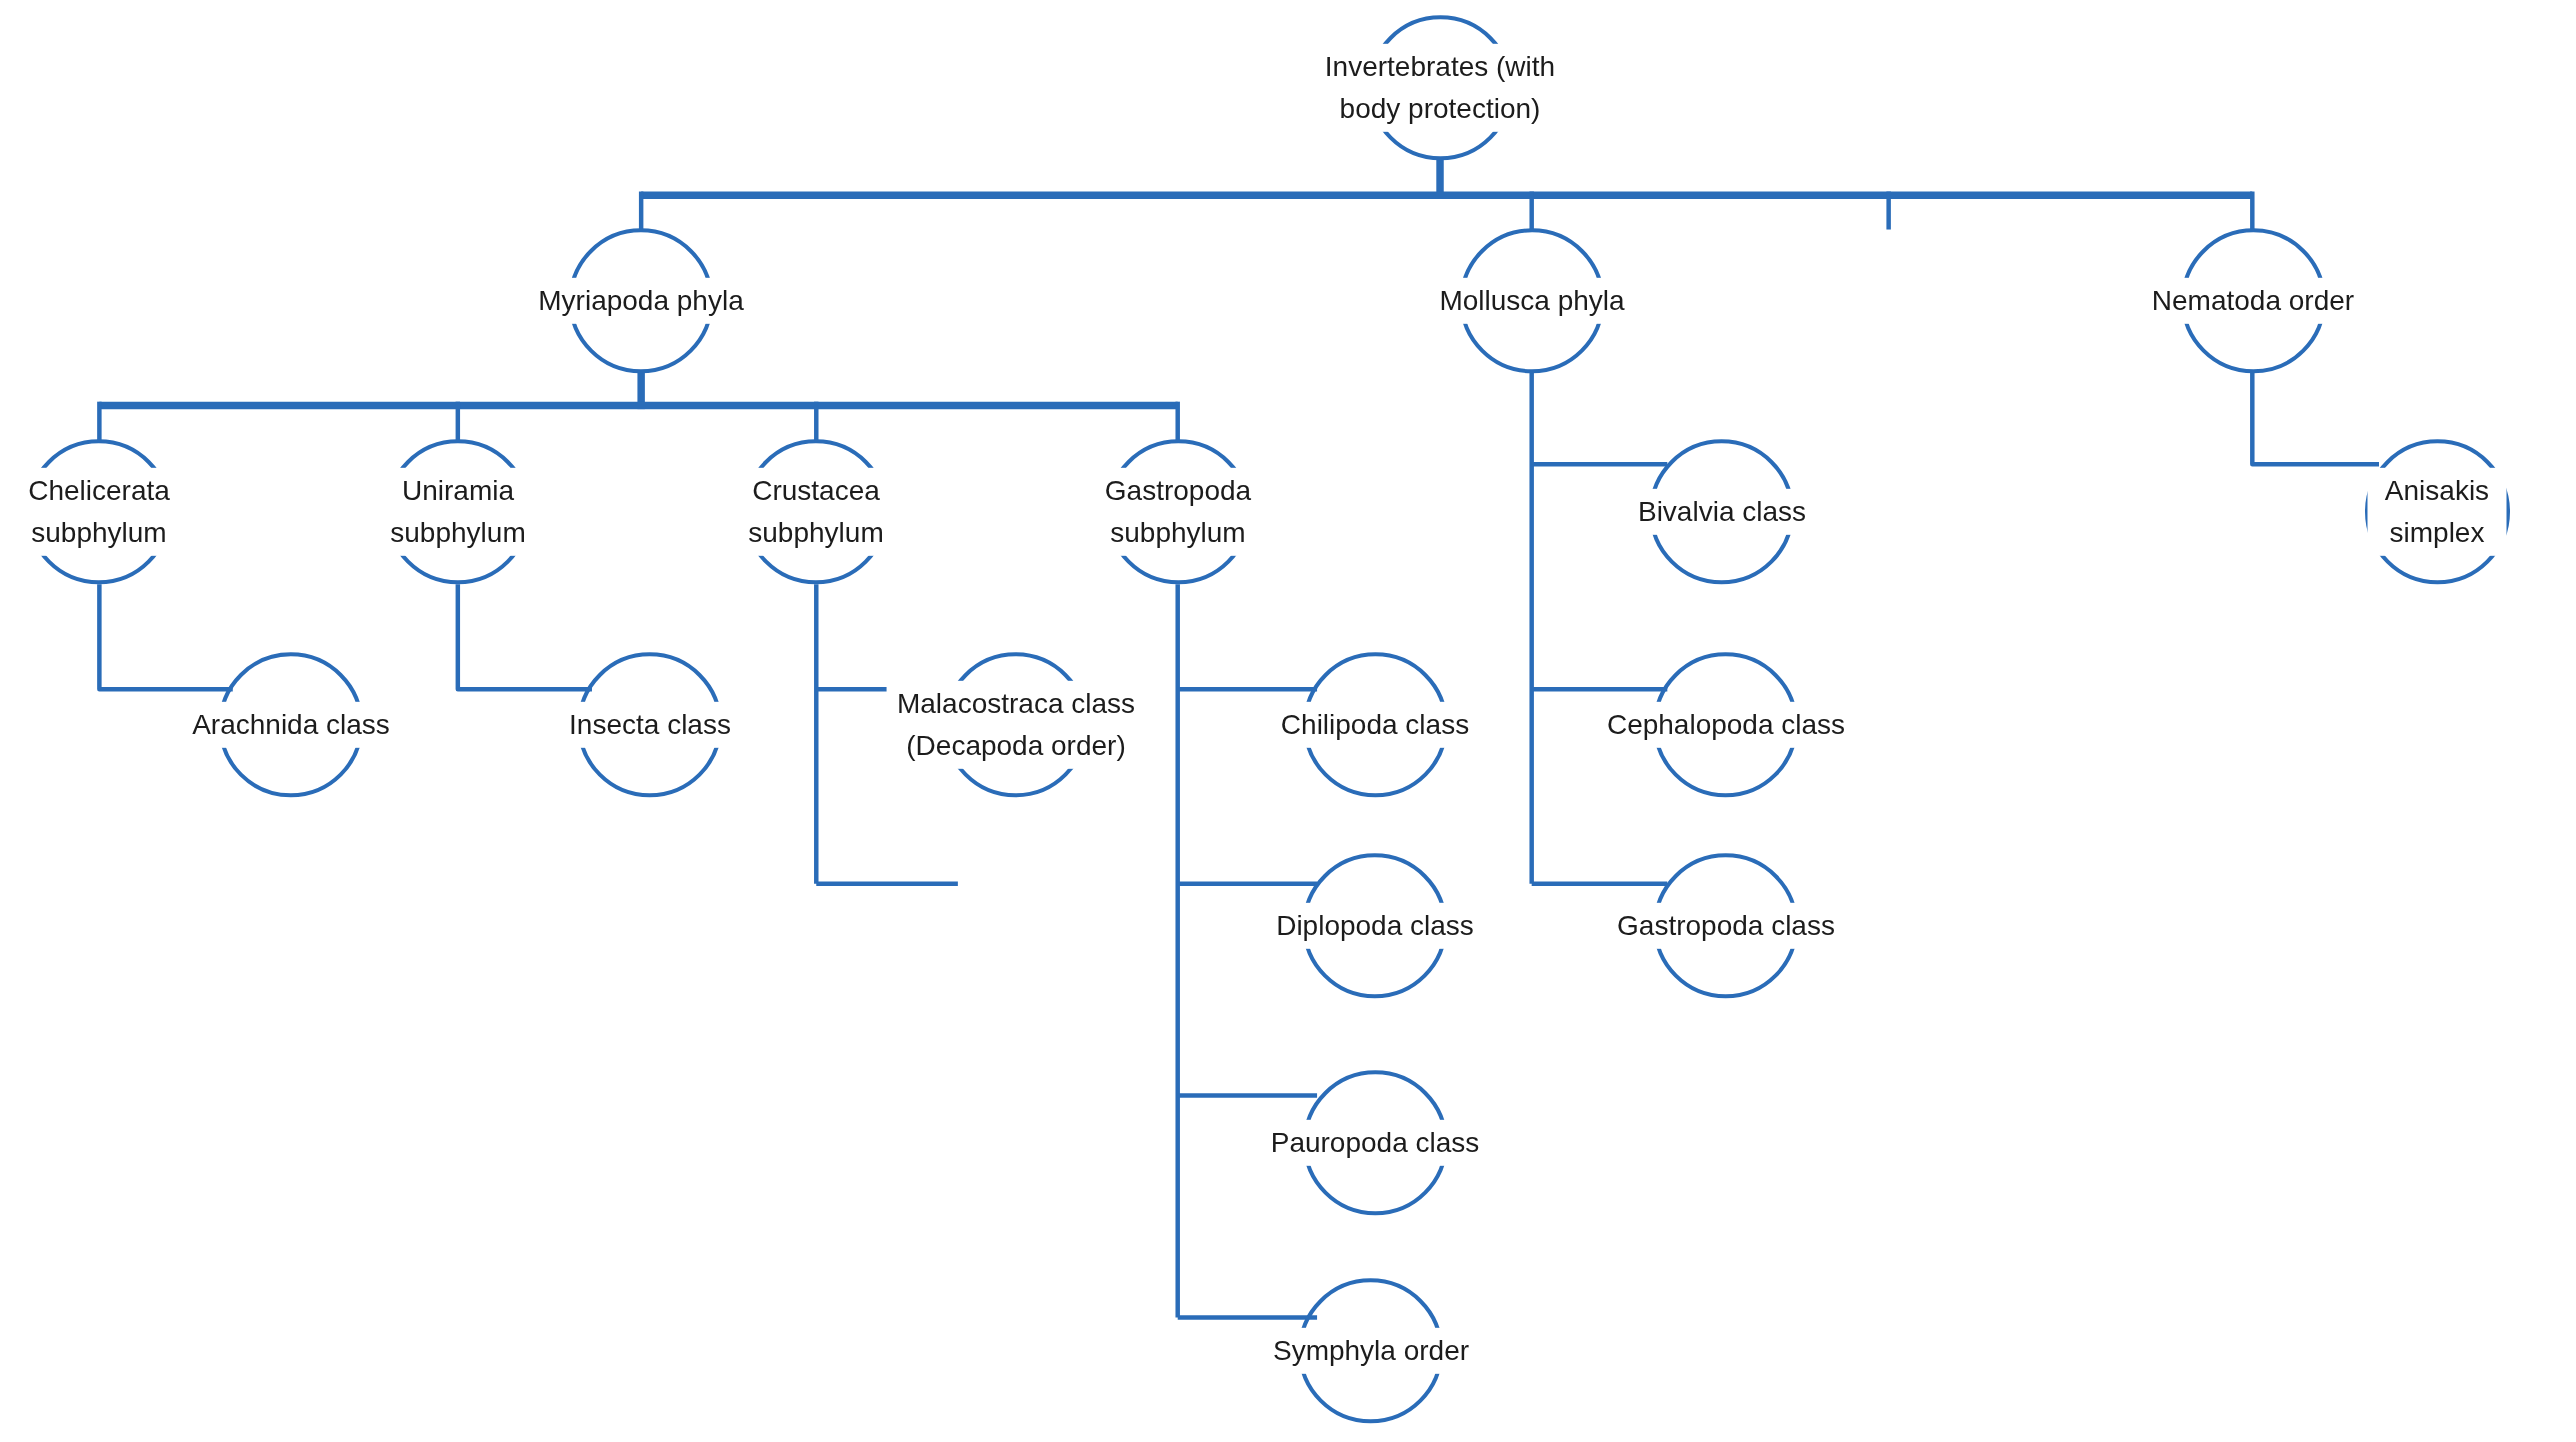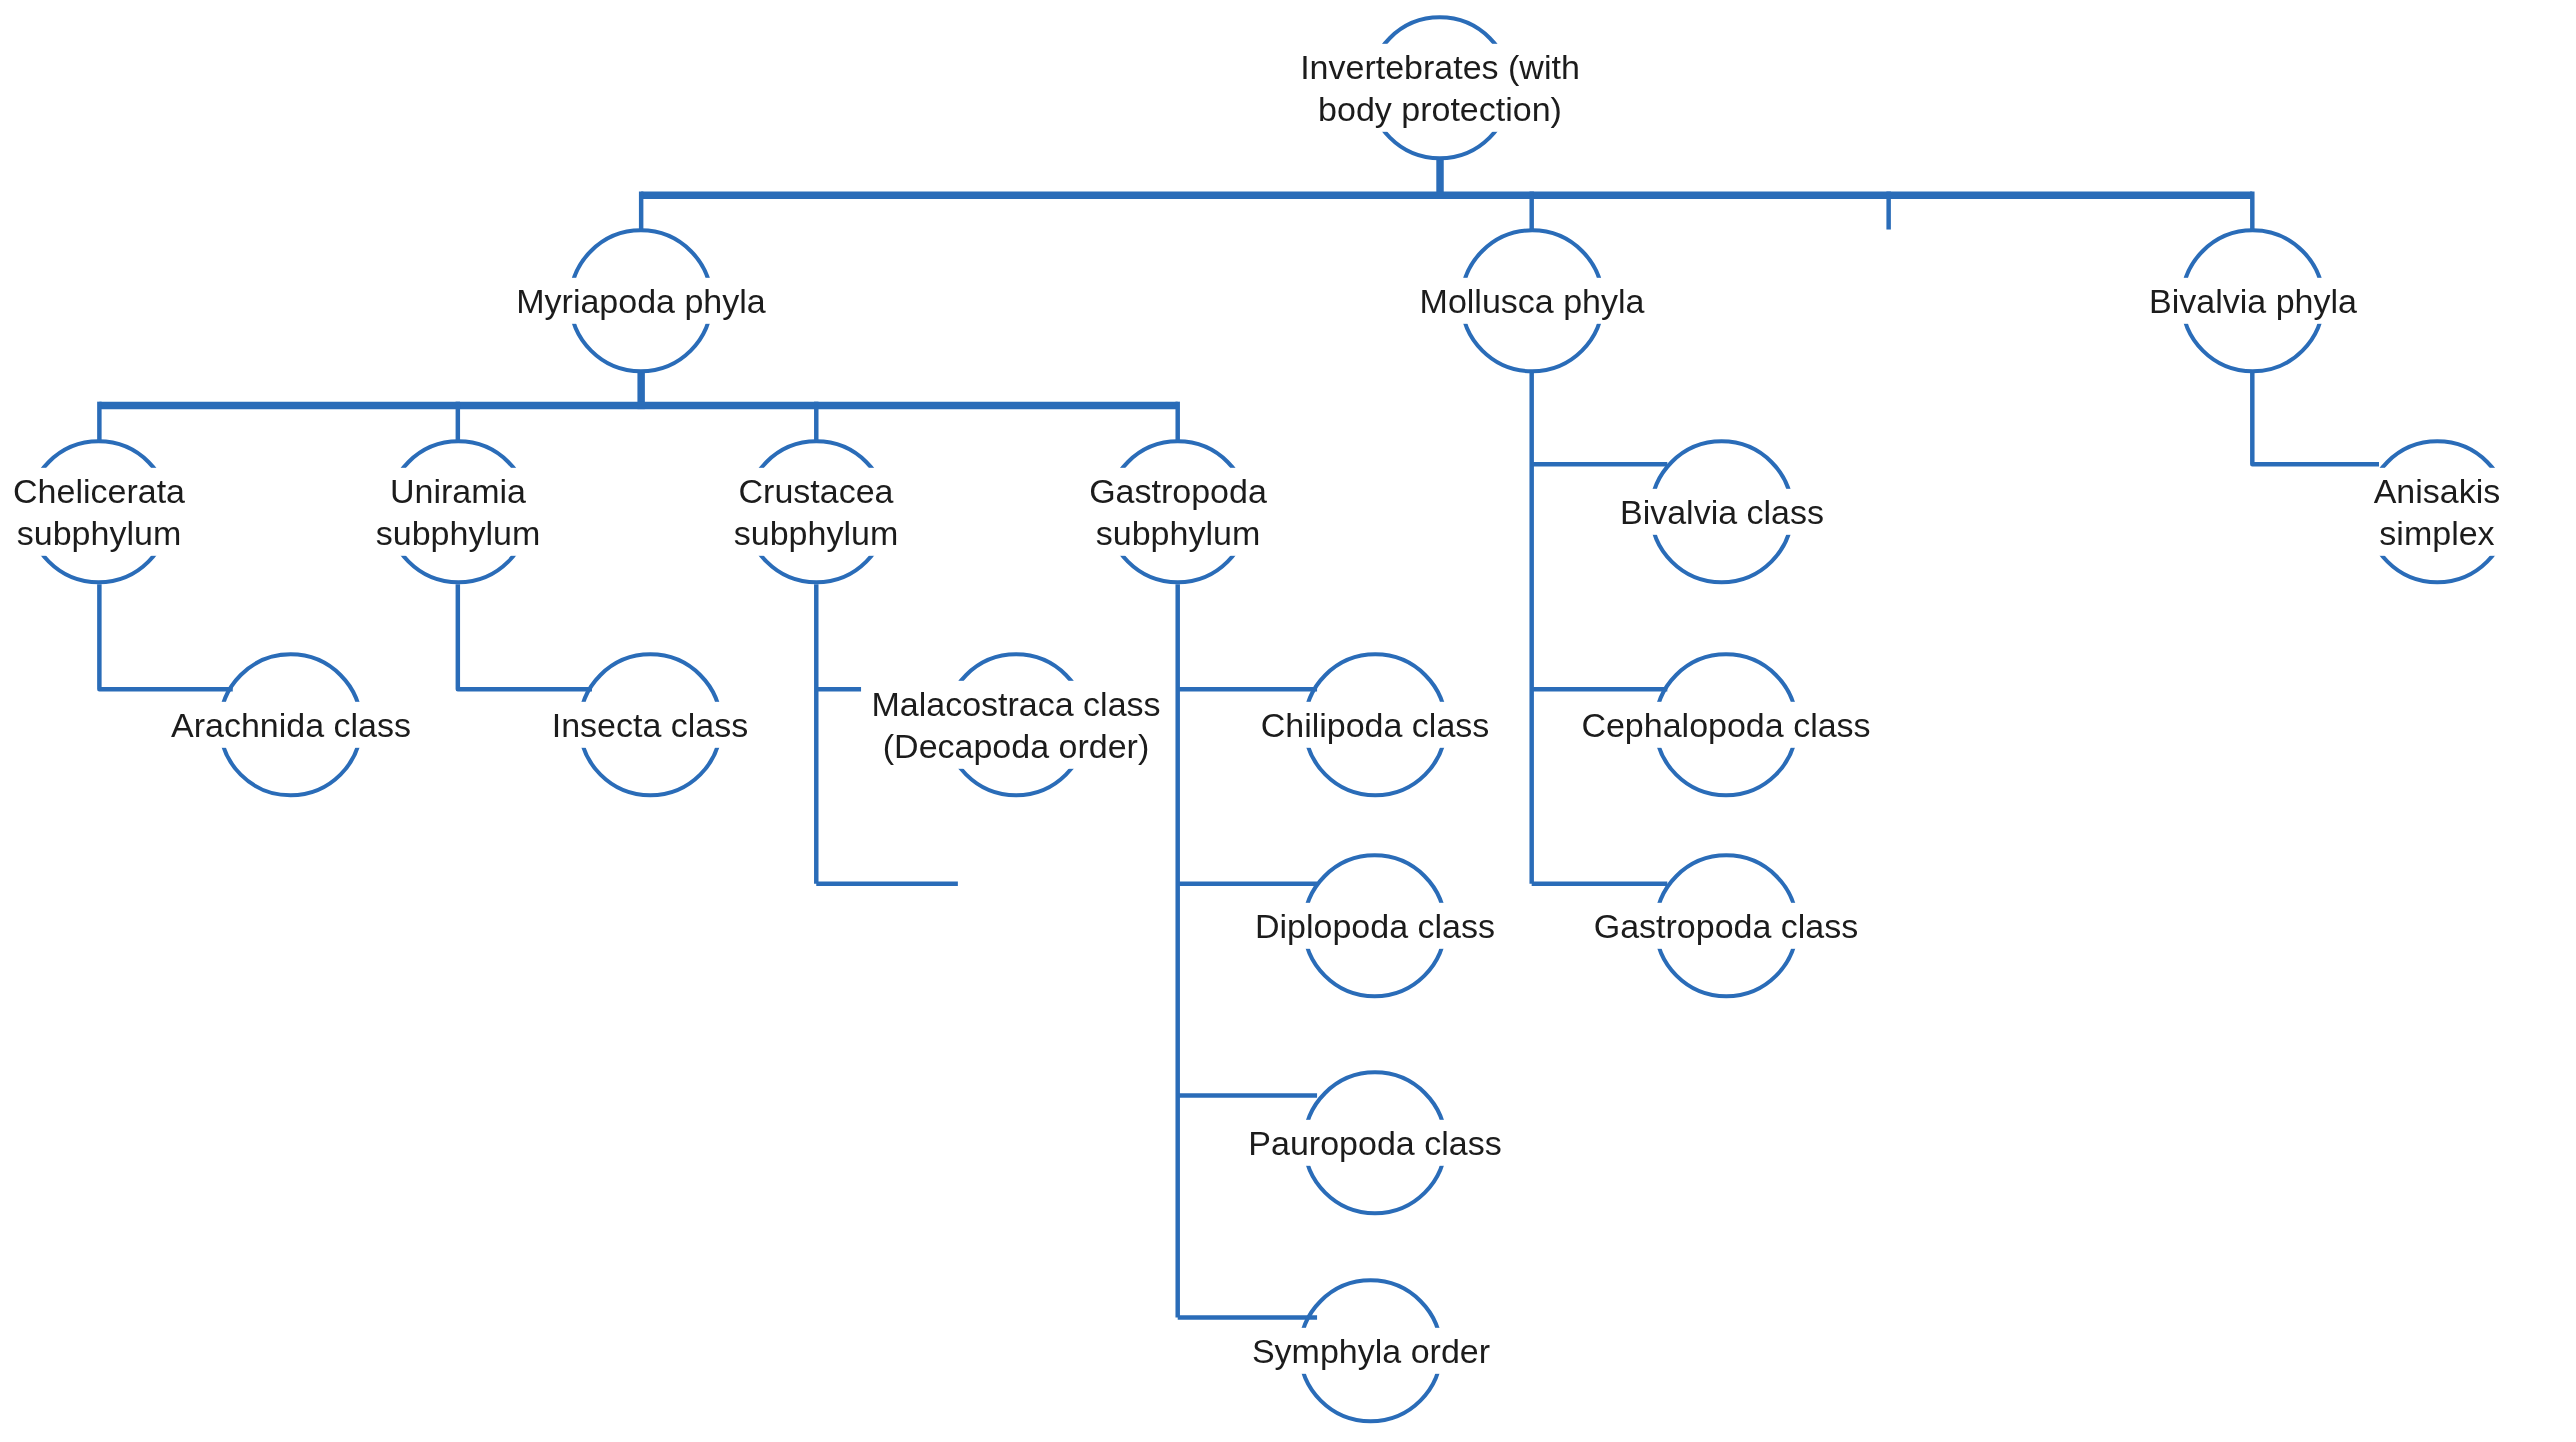--- a/index.html
+++ b/index.html
@@ -26,21 +26,21 @@
     width:137px;height:137px;
     transform:translate(-50%,-50%);
     border:4.5px solid #2a6cb8;
     border-radius:50%;
     background:transparent;
   }
   .label{
     position:relative;z-index:2;
     background:#ffffff;
     padding:2.2px 10.4px;
-    font-size:34px;
+    font-size:28px;
     line-height:42px;
     color:#1c1c1c;
     text-align:center;
     white-space:pre-line;
   }
 </style>
 </head>
 <body>
 
 <div id="canvas">
@@ -92,21 +92,21 @@
   </div>
 
   <div class="node" style="left:1532px;top:301px">
     <div class="circle"></div>
     <div class="label">Mollusca phyla</div>
   </div>
 
 
   <div class="node" style="left:2253px;top:301px">
     <div class="circle"></div>
-    <div class="label">Bivalvia phyla</div>
+    <div class="label">Nematoda order</div>
   </div>
 
   <div class="node" style="left:99px;top:512px">
     <div class="circle"></div>
     <div class="label">Chelicerata
 subphylum</div>
   </div>
 
   <div class="node" style="left:458px;top:512px">
     <div class="circle"></div>

